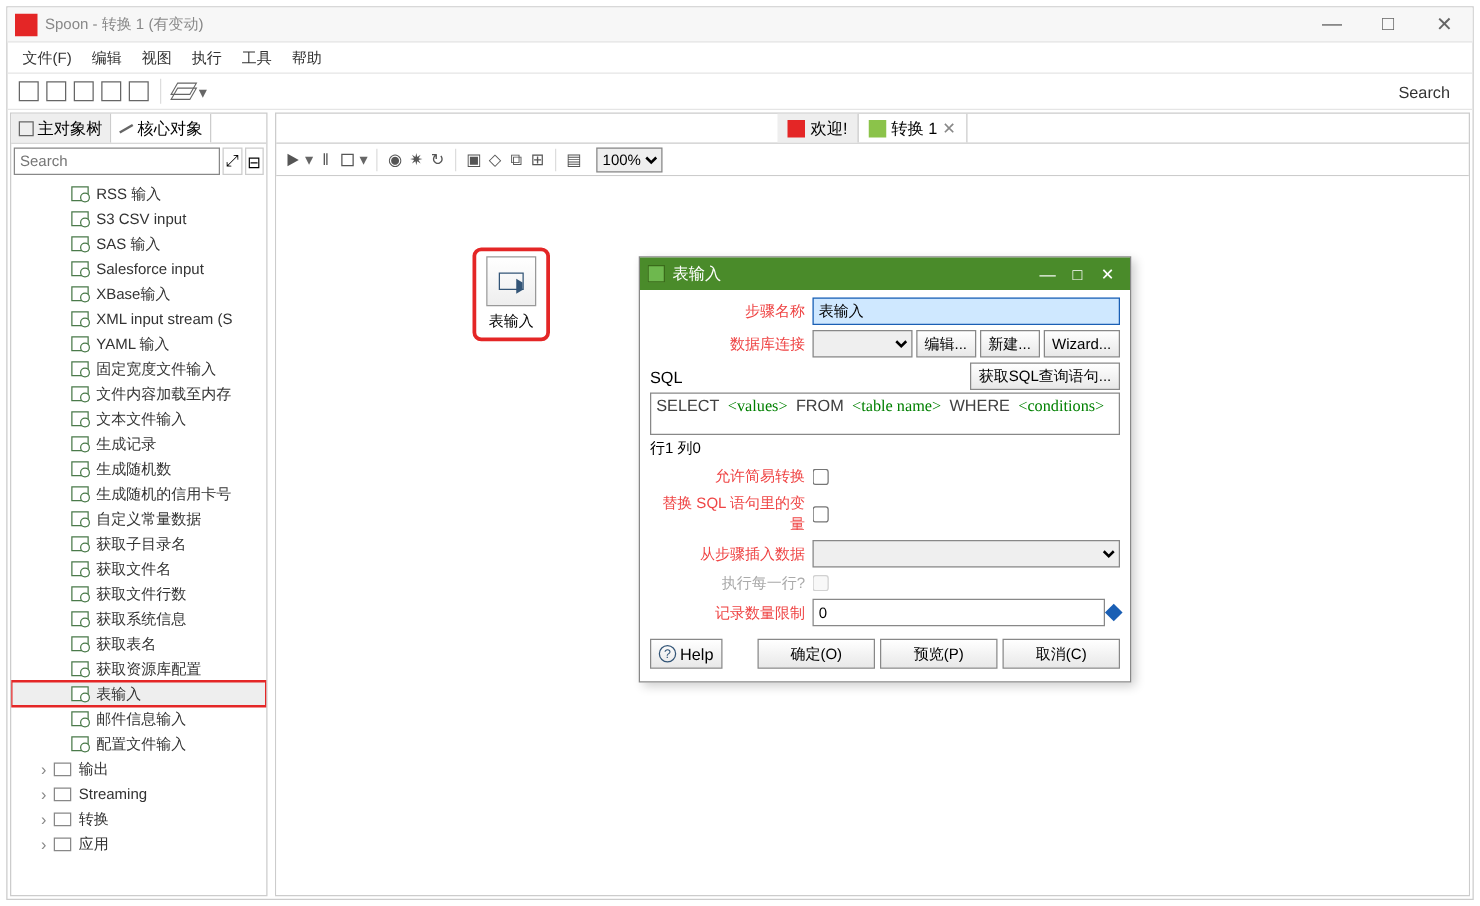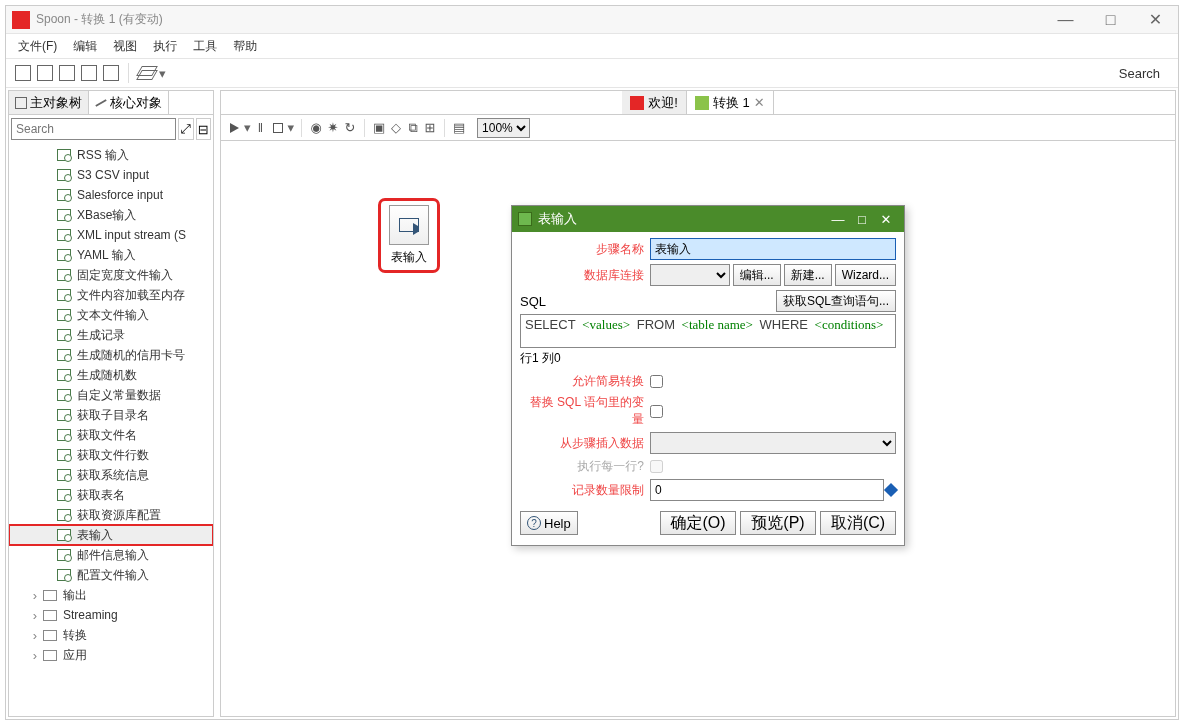--- a/index.html
+++ b/index.html
@@ -89,21 +89,21 @@
 .sql-area { border: 1px solid #888; height: 34px; font-family: monospace; font-size: 11px; padding: 2px 4px; color: #555; overflow: auto; }
 .sql-kw { color: #404040; }
 .sql-tag { color: #008000; font-family: Liberation Serif, serif; }
 .cursor-pos { font-size: 12px; margin: 2px 0 6px; }
 .limit-input { flex: 1; border: 1px solid #888; height: 22px; padding: 0 4px; }
 .diamond { width: 10px; height: 10px; background: #1a5fb4; transform: rotate(45deg); margin-left: 2px; }
 .dlg-actions { display: flex; align-items: center; margin-top: 10px; gap: 4px; }
 .help-btn { display: flex; align-items: center; gap: 3px; border: 1px solid #888; background: linear-gradient(#fff,#e8e8e8); padding: 0 6px; height: 24px; }
 .help-ic { width: 14px; height: 14px; border-radius: 50%; border: 1px solid #357; color: #357; font-size: 10px; display: flex; align-items: center; justify-content: center; }
 .dlg-actions .spacer { flex: 1; }
-.act-btn { width: 76px; height: 24px; border: 1px solid #888; background: linear-gradient(#fff,#e8e8e8); font-size: 16px; }
+.act-btn { width: 94px; height: 24px; border: 1px solid #888; background: linear-gradient(#fff,#e8e8e8); font-size: 12px; }
 input[type=checkbox]{ margin:0; }
 </style>
 </head>
 <body>
 
 <div class="window">
   <div class="titlebar">
     <div class="titlebar-icon"></div>
     <div class="titlebar-text">Spoon - 转换 1 (有变动)</div>
     <div class="win-btns">
@@ -147,30 +147,31 @@
           </div>
       </div>
       <div class="search-row">
         <input type="text" placeholder="Search" style="">
         <div class="search-btn">⤢</div>
         <div class="search-btn">⊟</div>
       </div>
       <div class="tree" id="tree">
           <div class="tree-item"><span class="ti-icon"></span>RSS 输入</div>
           <div class="tree-item"><span class="ti-icon"></span>S3 CSV input</div>
+          <div class="tree-item"><span class="ti-icon"></span>SAS 输入</div>
           <div class="tree-item"><span class="ti-icon"></span>Salesforce input</div>
           <div class="tree-item"><span class="ti-icon"></span>XBase输入</div>
           <div class="tree-item"><span class="ti-icon"></span>XML input stream (S</div>
           <div class="tree-item"><span class="ti-icon"></span>YAML 输入</div>
           <div class="tree-item"><span class="ti-icon"></span>固定宽度文件输入</div>
           <div class="tree-item"><span class="ti-icon"></span>文件内容加载至内存</div>
           <div class="tree-item"><span class="ti-icon"></span>文本文件输入</div>
           <div class="tree-item"><span class="ti-icon"></span>生成记录</div>
+          <div class="tree-item"><span class="ti-icon"></span>生成随机数</div>
           <div class="tree-item"><span class="ti-icon"></span>生成随机的信用卡号</div>
-          <div class="tree-item"><span class="ti-icon"></span>生成随机数</div>
           <div class="tree-item"><span class="ti-icon"></span>自定义常量数据</div>
           <div class="tree-item"><span class="ti-icon"></span>获取子目录名</div>
           <div class="tree-item"><span class="ti-icon"></span>获取文件名</div>
           <div class="tree-item"><span class="ti-icon"></span>获取文件行数</div>
           <div class="tree-item"><span class="ti-icon"></span>获取系统信息</div>
           <div class="tree-item"><span class="ti-icon"></span>获取表名</div>
           <div class="tree-item"><span class="ti-icon"></span>获取资源库配置</div>
           <div class="tree-item highlight"><span class="ti-icon"></span>表输入</div>
           <div class="tree-item"><span class="ti-icon"></span>邮件信息输入</div>
           <div class="tree-item"><span class="ti-icon"></span>配置文件输入</div>

